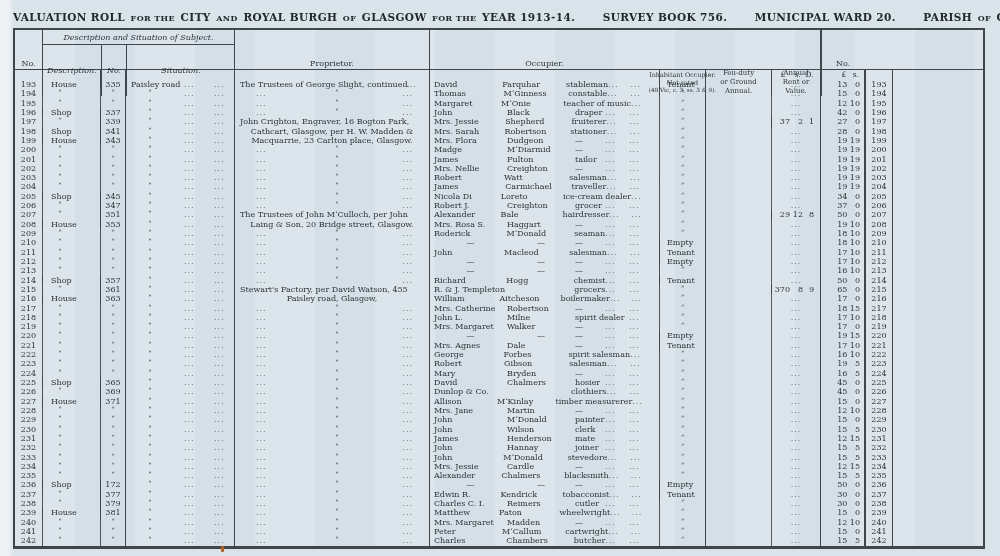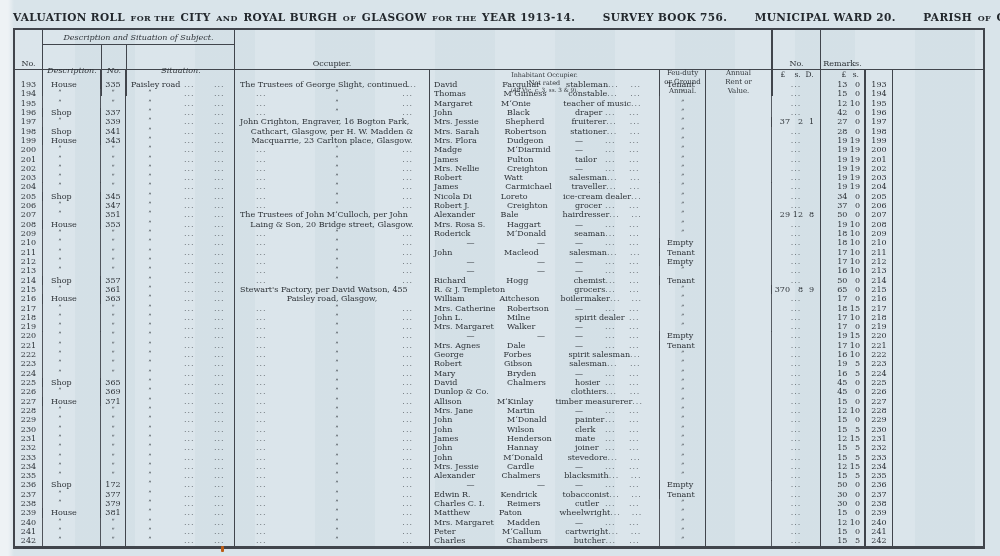--- a/index.html
+++ b/index.html
@@ -86,38 +86,38 @@
   <div class="grid thead">
     <div class="c hc">No.</div>
     <div class="c hgroup" style="grid-column:2 / span 3;">
       <div class="hgroup-top">Description and Situation of Subject.</div>
       <div class="hgroup-bot">
         <div class="c">Description.</div>
         <div class="c">No.</div>
         <div class="c">Situation.</div>
       </div>
     </div>
+    <div class="c hc">Proprietor.</div>
     <div class="c hc">Occupier.</div>
     <div class="c hc hsmall">
       <span>Inhabitant Occupier.</span>
       <span>Not rated</span>
       <span class="l3">(48 Vic, c. 3, ss. 3 &amp; 9).</span>
     </div>
     <div class="c hc hsmall" style="font-size:7px;">
       <span>Feu-duty</span>
       <span>or Ground</span>
       <span>Annual.</span>
     </div>
     <div class="c hc hsmall" style="font-size:7px;">
       <span>Annual</span>
       <span>Rent or</span>
       <span>Value.</span>
     </div>
     <div class="c hc thick">No.</div>
-    <div class="c hc">Remarks.</div>
   </div>
 
   <div class="grid money">
     <div class="c"></div>
       <div class="c"></div>
       <div class="c"></div>
       <div class="c"></div>
     <div class="c"></div>
       <div class="c"></div>
       <div class="c"></div>

